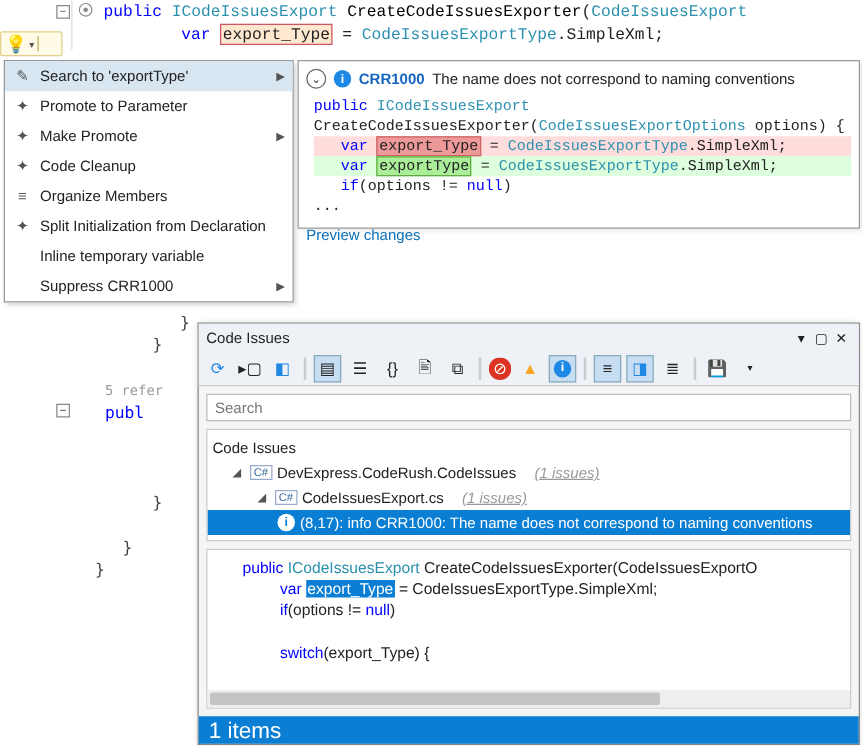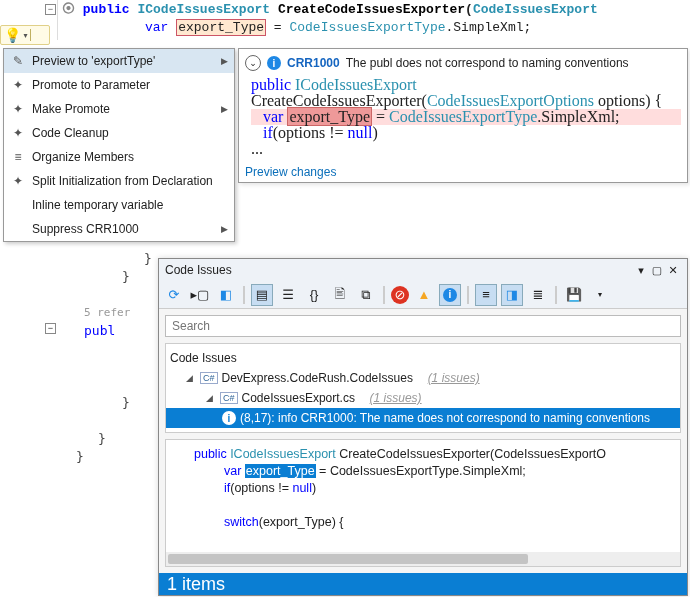--- a/index.html
+++ b/index.html
@@ -7,39 +7,39 @@
   .mono { font-family: Consolas, "Courier New", monospace; font-size: 13px; }
   
   
   .code-top { position: absolute; left: 0; top: 0; width: 690px; height: 40px; background: #fff; }
   .gutter { position: absolute; left: 0; top: 0; width: 58px; height: 40px; border-right: 1px solid #ddd; }
   .fold-minus { position:absolute; left:45px; top:4px; width:11px; height:11px; border:1px solid #888; font-size:9px; line-height:9px; text-align:center; color:#555; background:#fff; }
   .bulb-row { position:absolute; left:0; top:25px; width:50px; height:20px; display:flex; align-items:center; gap:2px; background:#fffbe6; border:1px solid #e0d088; border-radius:2px; padding:0 3px; }
   .bulb { color:#f5a623; font-size:14px; }
   .chev { font-size:8px; color:#555; }
   .code-line { position:absolute; left:62px; white-space:nowrap; }
-  .line1 { top:2px;font-weight:bold; }
+  .line1 { top:2px; }
   .line2 { top:20px; }
   .kw { color:#0000ff; } .typ { color:#2b91af; } .id { color:#000; }
   .hl-box { background:#ffe8d0; border:1px solid #c56; padding:0 1px; }
   
   
   .qa-menu { position:absolute; left:3px; top:48px; width:232px; background:#fff; border:1px solid #999; box-shadow:2px 2px 4px rgba(0,0,0,.2); }
   .qa-item { display:flex; align-items:center; height:24px; padding:0 6px; gap:6px; cursor:default; }
   .qa-item.sel { background:#d8e6f2; }
   .qa-icon { width:16px; height:16px; display:flex; align-items:center; justify-content:center; color:#555; }
   .qa-arrow { margin-left:auto; font-size:9px; color:#555; }
   
   
   .preview { position:absolute; left:238px; top:48px; width:450px; height:135px; background:#fff; border:1px solid #999; box-shadow:2px 2px 4px rgba(0,0,0,.1); padding:6px; }
   .prev-head { display:flex; align-items:center; gap:6px; margin-bottom:6px; }
   .circ-chev { width:16px; height:16px; border:1px solid #666; border-radius:50%; display:flex; align-items:center; justify-content:center; font-size:9px; }
   .info-ico { width:14px; height:14px; border-radius:50%; background:#1e88e5; color:#fff; font-size:10px; font-weight:bold; display:flex; align-items:center; justify-content:center; }
   .prev-head .tid { color:#1565c0; font-weight:600; }
-  .diff { font-family:Liberation Serif, serif; font-size:16px; line-height:16px; margin-left:6px; }
+  .diff { font-family:Liberation Mono, monospace; font-size:12px; line-height:16px; margin-left:6px; }
   .diff .del { background:#fdd; } .diff .add { background:#dfd; }
   .diff .old-id { background:#e99; border:1px solid #c66; padding:0 1px; }
   .diff .new-id { background:#ae9; border:1px solid #6a4; padding:0 1px; }
   .prev-link { color:#0b6fba; margin-top:8px; display:inline-block; }
   
   
   .bg-code { position:absolute; left:62px; top:250px; font-family:Consolas,monospace; font-size:13px; line-height:18px; color:#444; }
   .refs { color:#999; font-size:11px; }
   .fold2 { position:absolute; left:45px; top:323px; width:11px; height:11px; border:1px solid #888; font-size:9px; line-height:9px; text-align:center; }
   
@@ -84,21 +84,21 @@
     <span style="color:#888">⦿ </span><span class="kw">public</span> <span class="typ">ICodeIssuesExport</span> <span class="id">CreateCodeIssuesExporter</span>(<span class="typ">CodeIssuesExport</span>
   </div>
   <div class="code-line line2 mono" style="left:145px">
     <span class="kw">var</span> <span class="hl-box">export_Type</span><span> = </span><span class="typ">CodeIssuesExportType</span><span>.SimpleXml;</span>
   </div>
 </div>
 
 <div class="qa-menu" id="qa">
     <div class="qa-item sel">
       <span class="qa-icon">✎</span>
-      <span>Preview to 'exportType'</span>
+      <span>Search to 'exportType'</span>
       <span class="qa-arrow">▶</span>
     </div>
     <div class="qa-item">
       <span class="qa-icon">✦</span>
       <span>Promote to Parameter</span>
     </div>
     <div class="qa-item">
       <span class="qa-icon">✦</span>
       <span>Make Promote</span>
       <span class="qa-arrow">▶</span>
@@ -124,25 +124,26 @@
       <span>Suppress CRR1000</span>
       <span class="qa-arrow">▶</span>
     </div>
   </div>
 
 <div class="preview">
   <div class="prev-head">
     <span class="circ-chev">⌄</span>
     <span class="info-ico">i</span>
     <span class="tid">CRR1000</span>
-    <span>The publ does not correspond to naming conventions</span>
+    <span>The name does not correspond to naming conventions</span>
   </div>
   <div class="diff">
     <div><span class="kw">public </span><span class="typ">ICodeIssuesExport</span><span> CreateCodeIssuesExporter(</span><span class="typ">CodeIssuesExportOptions</span><span> options) {</span></div>
     <div class="del">&nbsp;&nbsp;&nbsp;<span class="kw">var</span> <span class="old-id">export_Type</span> = <span class="typ">CodeIssuesExportType</span><span>.SimpleXml;</span></div>
+    <div class="add">&nbsp;&nbsp;&nbsp;<span class="kw">var</span> <span class="new-id">exportType</span> = <span class="typ">CodeIssuesExportType</span><span>.SimpleXml;</span></div>
     <div>&nbsp;&nbsp;&nbsp;<span class="kw">if</span>(options != <span class="kw">null</span>)</div>
     <div>...</div>
   </div>
   <a class="prev-link">Preview changes</a>
 </div>
 
 <div class="bg-code">
   <div style="margin-left:82px">}</div>
   <div style="margin-left:60px">}</div>
   <br>

